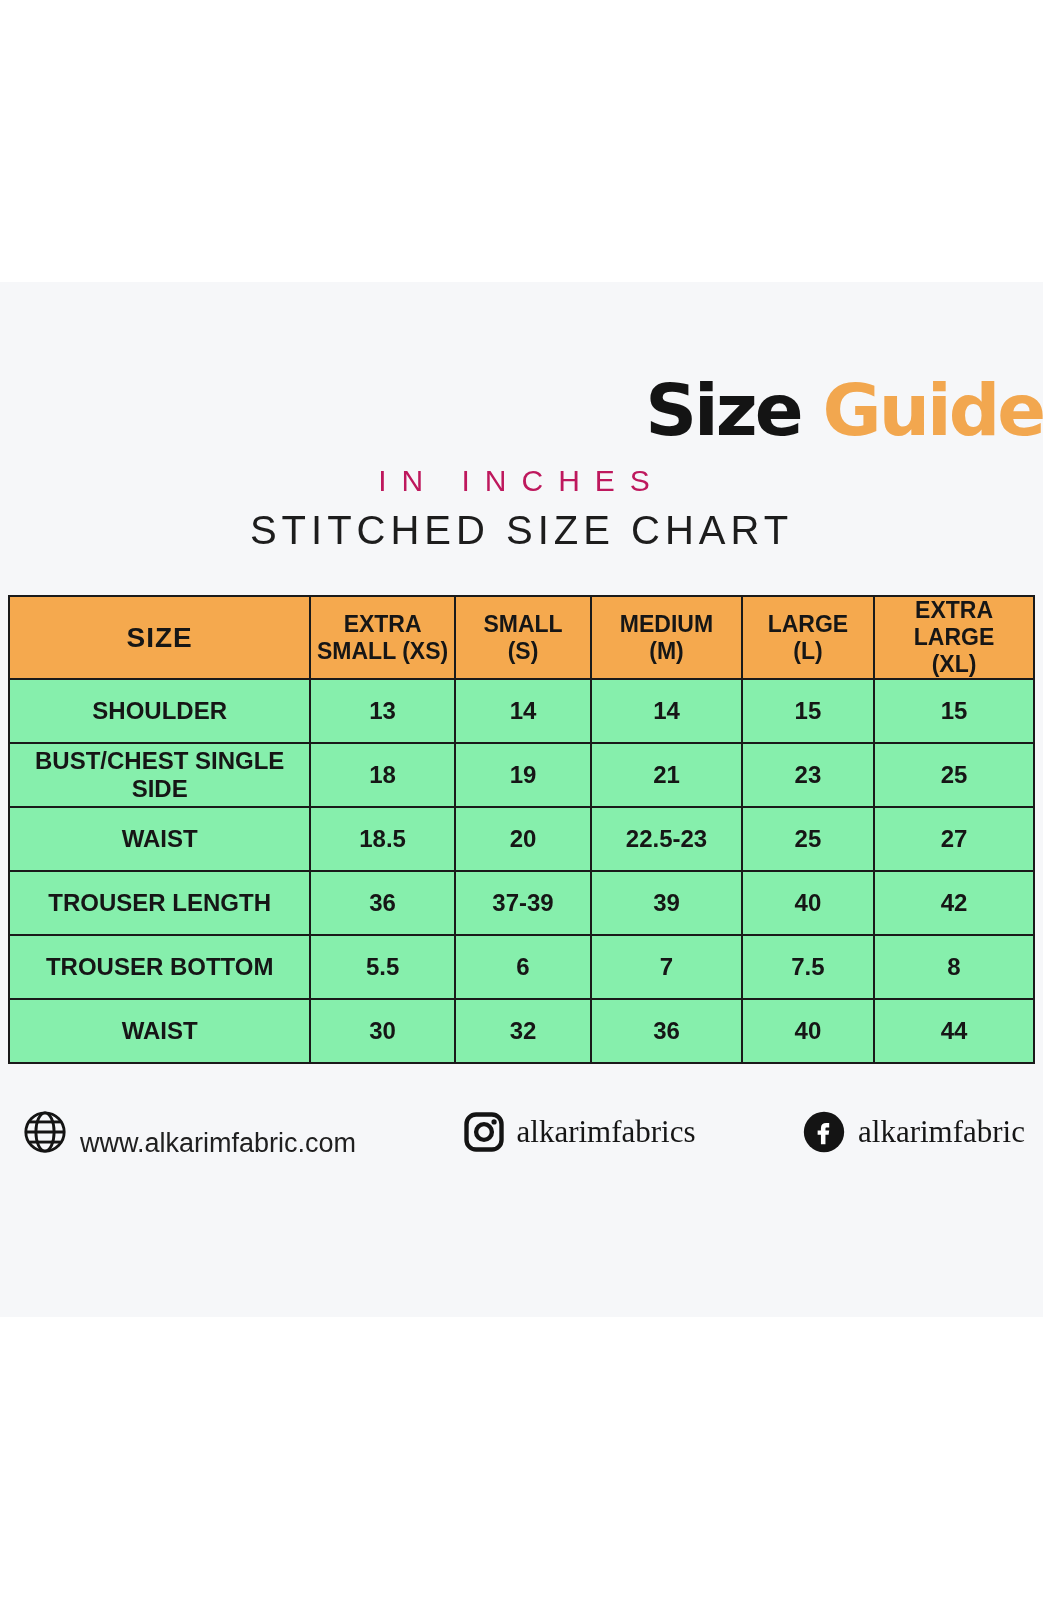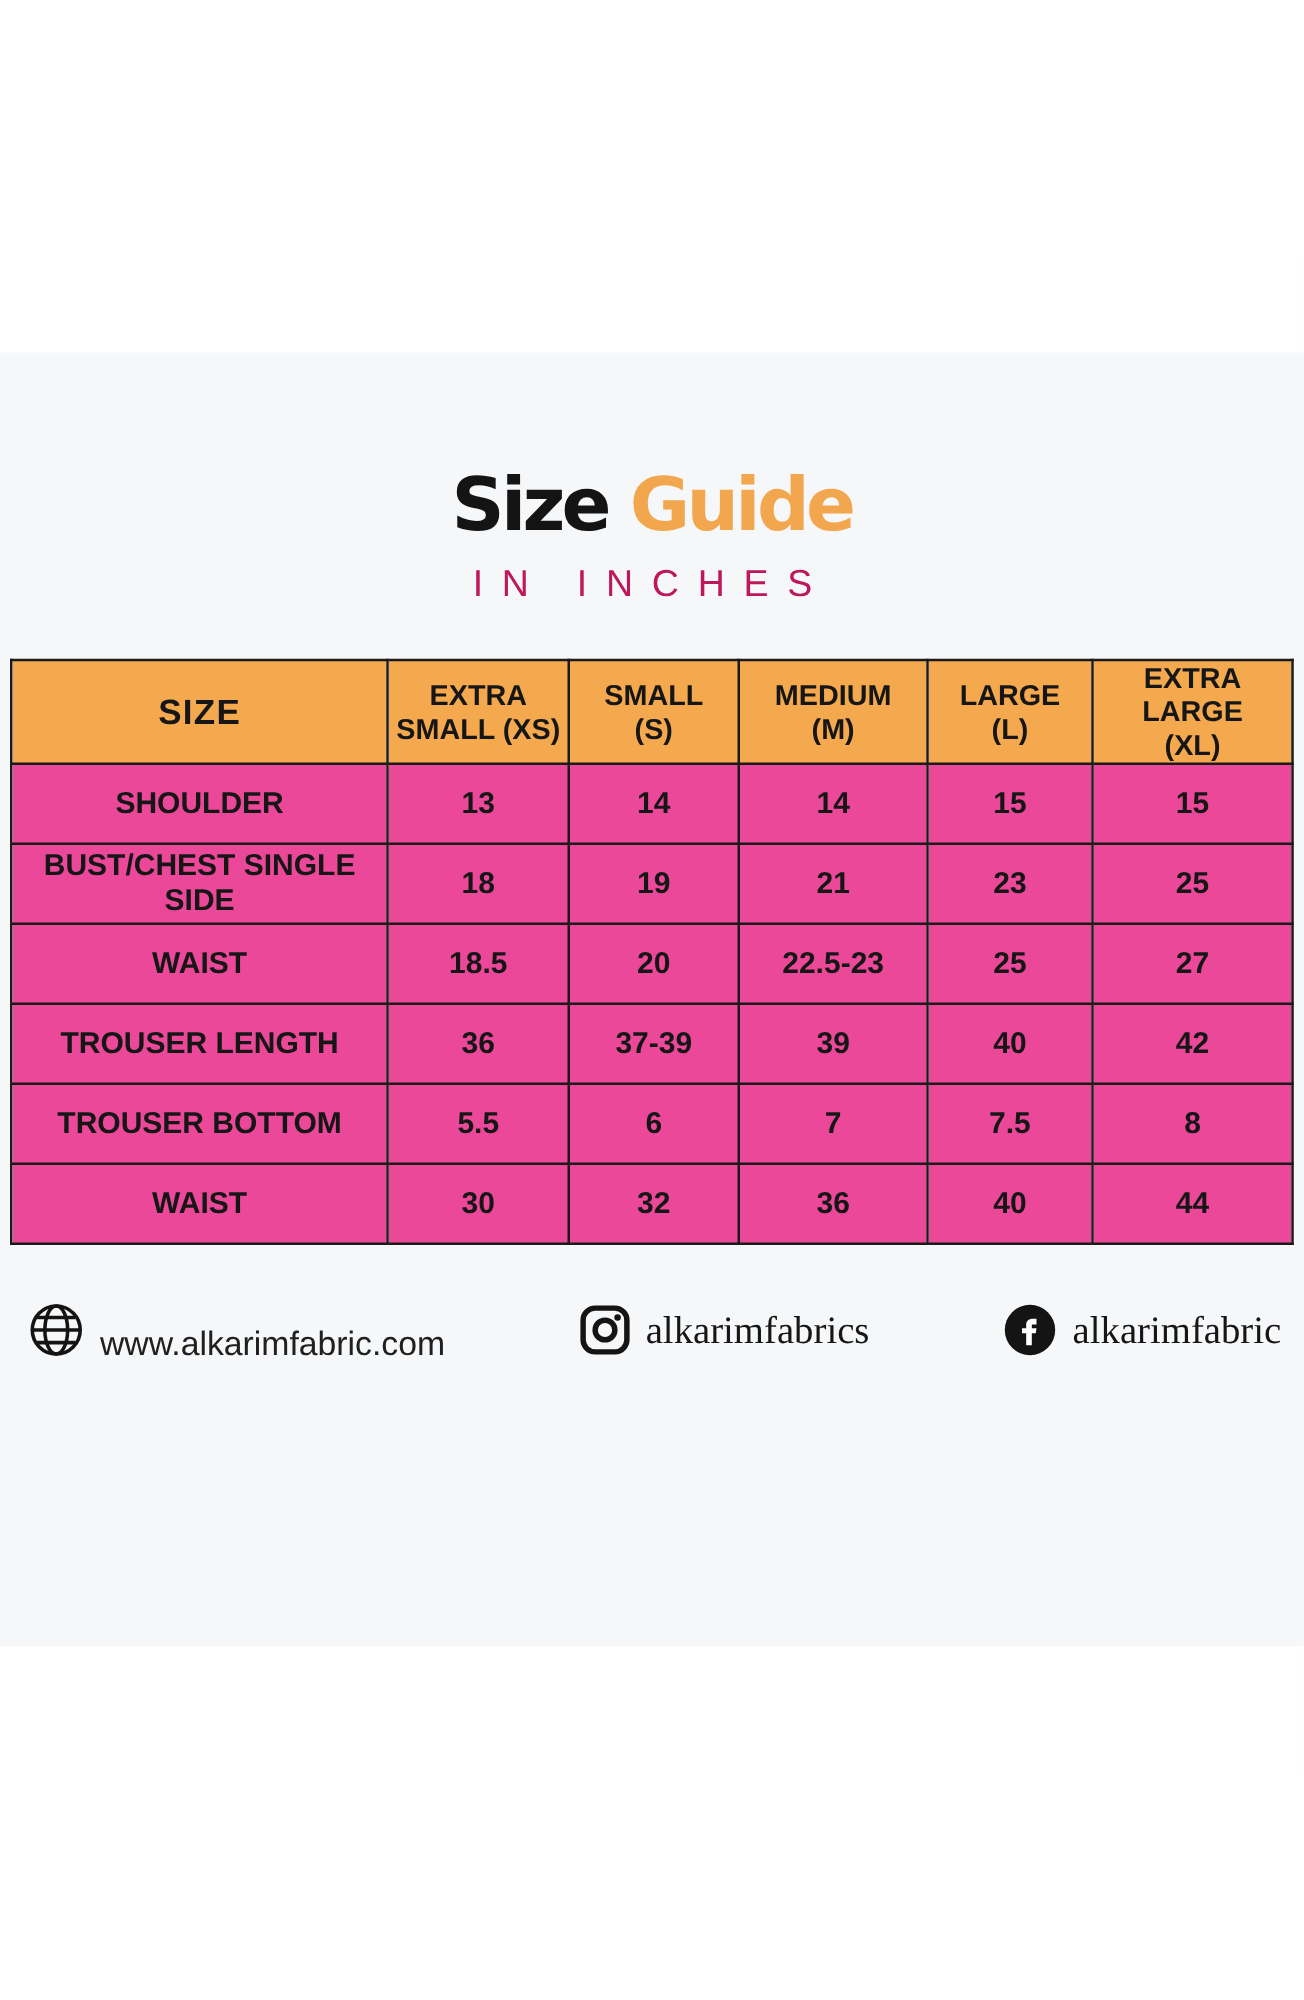--- a/index.html
+++ b/index.html
@@ -6,23 +6,23 @@
   body{
     width:1043px;height:1600px;background:#ffffff;
     font-family:"Liberation Sans", sans-serif;color:#141414;
     position:relative;overflow:hidden;
   }
   .panel{
     position:absolute;left:0;top:282px;width:1043px;height:1035px;
     background:#f6f7f9;box-sizing:border-box;padding-top:92px;
   }
   .title{
-    text-align:center;
+    text-align:right;
     font-family:"DejaVu Sans", sans-serif;
-    font-weight:bold;font-size:59px;line-height:1;letter-spacing:-3px;
+    font-weight:bold;font-size:72px;line-height:1;letter-spacing:-3px;
     color:#141414;white-space:nowrap;
   }
   .title .orange{color:#f2a74f;}
   .subtitle-inches{
     text-align:center;margin-top:18px;
     font-size:30px;letter-spacing:15px;color:#be185d;
   }
   .subtitle-chart{
     text-align:center;margin-top:10px;
     font-size:40px;letter-spacing:5px;color:#1d1d1d;
@@ -34,41 +34,42 @@
   .size-chart th,.size-chart td{
     border:2px solid #1a1a1a;text-align:center;vertical-align:middle;
     padding:0 4px;overflow:hidden;
   }
   .size-chart thead th{
     background:#f5a94e;height:68px;
     font-size:23px;font-weight:bold;line-height:1.18;color:#161616;
   }
   .size-chart thead th.col-size{font-size:28px;letter-spacing:1px;}
   .size-chart tbody td{
-    background:#ec4899;height:62px;
+    background:#86efac;height:62px;
     font-size:24px;font-weight:bold;color:#161616;
   }
   .th-line{display:block;}
   .footer{
     display:flex;justify-content:space-between;align-items:center;
     margin-top:40px;padding:0 18px 0 22px;
   }
   .footer-item{display:flex;align-items:center;gap:12px;}
   .footer-item .icon{flex:0 0 auto;display:block;}
   .site-text{font-size:27px;color:#202020;margin-top:24px;}
   .serif-text{font-family:"Liberation Serif", serif;font-size:31px;color:#161616;}
 </style>
 </head>
 <body>
 
 <div class="panel">
 
   <div class="title"><span>Size</span><span> </span><span class="orange">Guide</span></div>
 
   <div class="subtitle-inches">IN INCHES</div>
+  <div class="subtitle-chart">STITCHED SIZE CHART</div>
 
   <table class="size-chart">
     <colgroup>
       <col style="width:29.4%">
         <col style="width:14.1%">
         <col style="width:13.3%">
       <col style="width:14.7%">
         <col style="width:12.9%">
         <col style="width:15.6%">
     </colgroup>

